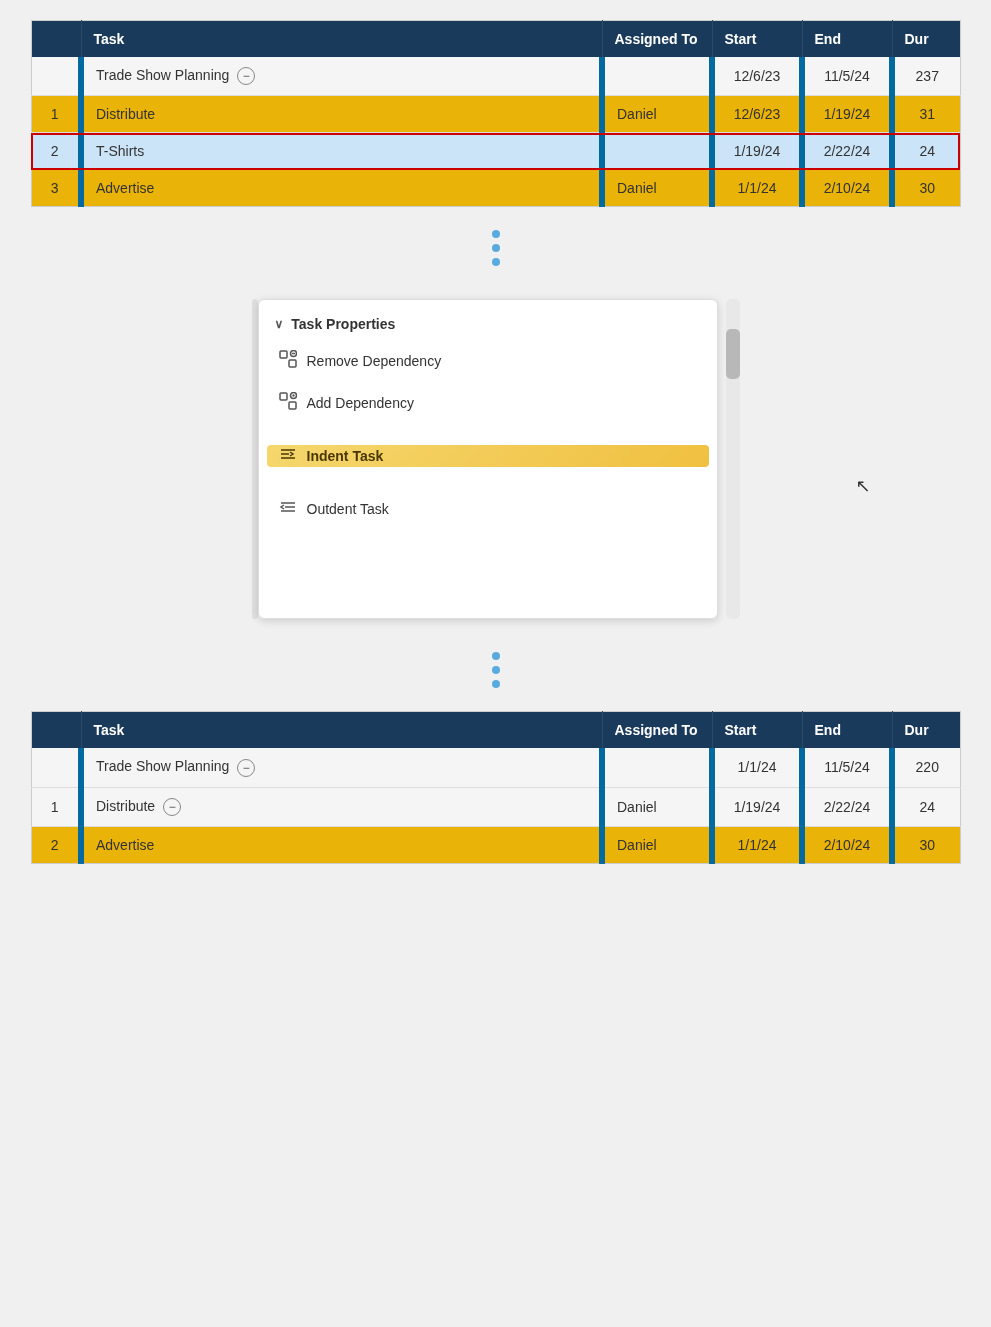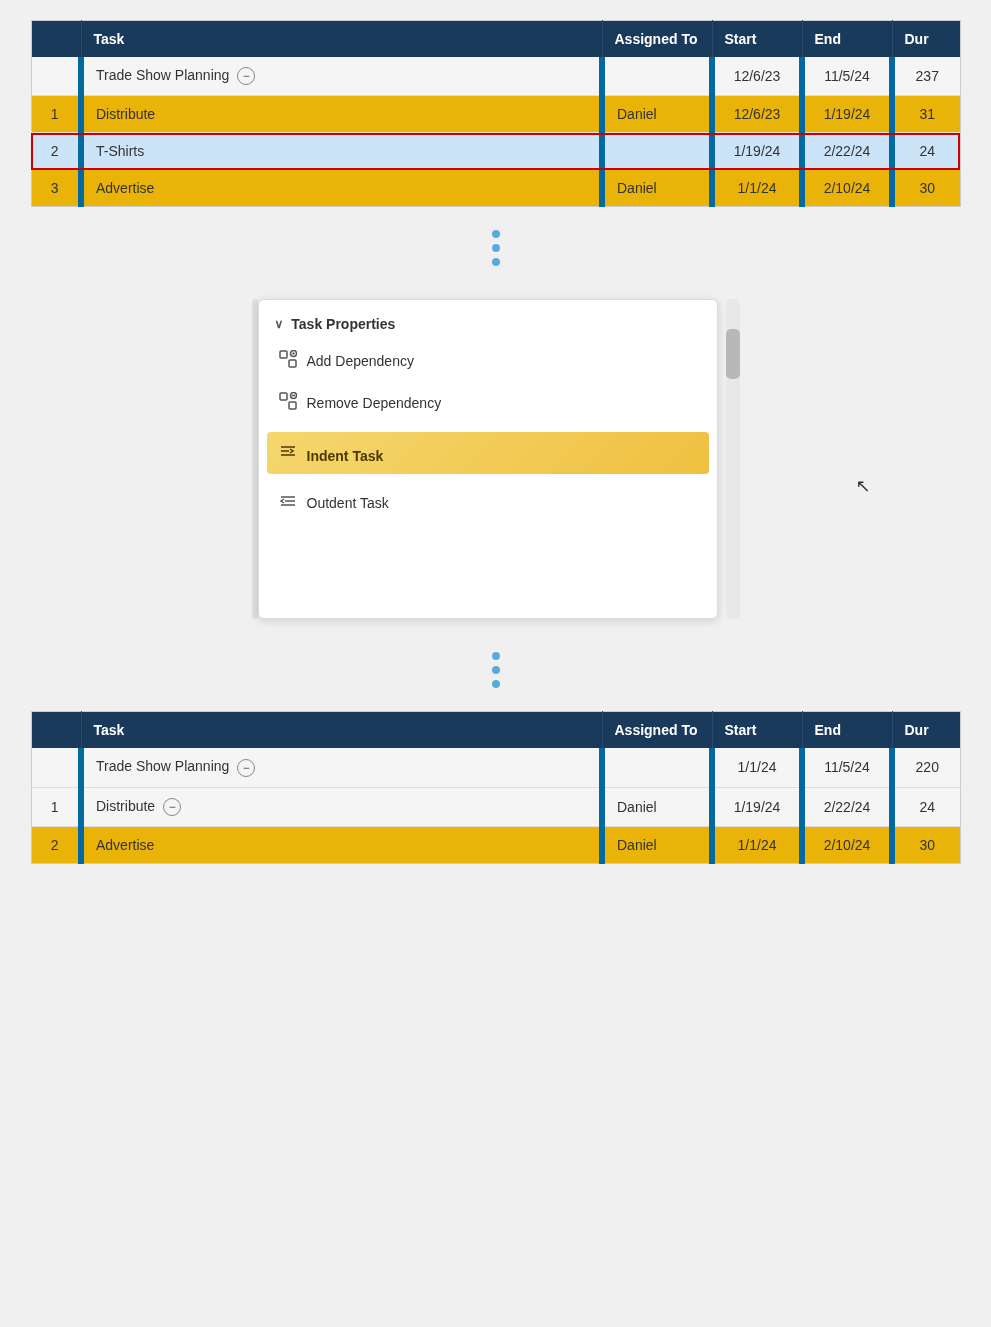--- a/index.html
+++ b/index.html
@@ -180,26 +180,25 @@
       display: flex;
       align-items: center;
       padding: 10px 20px;
       color: #333;
       font-size: 14px;
       cursor: pointer;
     }
 
     .menu-item.highlighted {
       background: linear-gradient(135deg, #f5d76e, #f0c040);
-      margin: 8px 8px;
+      margin: 21px 8px;
       border-radius: 4px;
-      padding: 10px 12px;
+      padding: 0 12px;
       font-weight: 600;
       color: #4a3800;
-      align-items: flex-end;
     }
 
     .menu-icon {
       margin-right: 10px;
       font-size: 16px;
       color: #555;
     }
 
     .menu-item.highlighted .menu-icon {
       color: #4a3800;
@@ -276,33 +275,33 @@
       <span class="chevron">∨</span>
       <span>Task Properties</span>
     </div>
 
     <div id="menu-items-container">
         <div class="menu-item">
           <span class="menu-icon"><svg width="18" height="18" viewBox="0 0 18 18" fill="none" xmlns="http://www.w3.org/2000/svg">
               <rect x="1" y="1" width="7" height="7" rx="1" stroke="#555" stroke-width="1.5" fill="none"></rect>
               <rect x="10" y="10" width="7" height="7" rx="1" stroke="#555" stroke-width="1.5" fill="none"></rect>
               <circle cx="14.5" cy="3.5" r="3" stroke="#555" stroke-width="1.5" fill="white"></circle>
-              <line x1="13.5" y1="3.5" x2="15.5" y2="3.5" stroke="#555" stroke-width="1.5"></line>
-              <line x1="14.5" y1="2.5" x2="14.5" y2="4.5" stroke="#555" stroke-width="1.5"></line>
+              <line x1="13" y1="3.5" x2="16" y2="3.5" stroke="#555" stroke-width="1.5"></line>
             </svg></span>
-          <span>Add Dependency</span>
+          <span>Remove Dependency</span>
         </div>
         <div class="menu-item">
           <span class="menu-icon"><svg width="18" height="18" viewBox="0 0 18 18" fill="none" xmlns="http://www.w3.org/2000/svg">
               <rect x="1" y="1" width="7" height="7" rx="1" stroke="#555" stroke-width="1.5" fill="none"></rect>
               <rect x="10" y="10" width="7" height="7" rx="1" stroke="#555" stroke-width="1.5" fill="none"></rect>
               <circle cx="14.5" cy="3.5" r="3" stroke="#555" stroke-width="1.5" fill="white"></circle>
-              <line x1="13" y1="3.5" x2="16" y2="3.5" stroke="#555" stroke-width="1.5"></line>
+              <line x1="13.5" y1="3.5" x2="15.5" y2="3.5" stroke="#555" stroke-width="1.5"></line>
+              <line x1="14.5" y1="2.5" x2="14.5" y2="4.5" stroke="#555" stroke-width="1.5"></line>
             </svg></span>
-          <span>Remove Dependency</span>
+          <span>Add Dependency</span>
         </div>
         <div class="menu-item highlighted">
           <span class="menu-icon"><svg width="18" height="18" viewBox="0 0 18 18" fill="none" xmlns="http://www.w3.org/2000/svg">
               <line x1="2" y1="5" x2="16" y2="5" stroke="#4a3800" stroke-width="1.5"></line>
               <line x1="2" y1="9" x2="10" y2="9" stroke="#4a3800" stroke-width="1.5"></line>
               <line x1="2" y1="13" x2="16" y2="13" stroke="#4a3800" stroke-width="1.5"></line>
               <polyline points="11,7 14,9 11,11" fill="none" stroke="#4a3800" stroke-width="1.5"></polyline>
             </svg></span>
           <span>Indent Task</span>
         </div>

